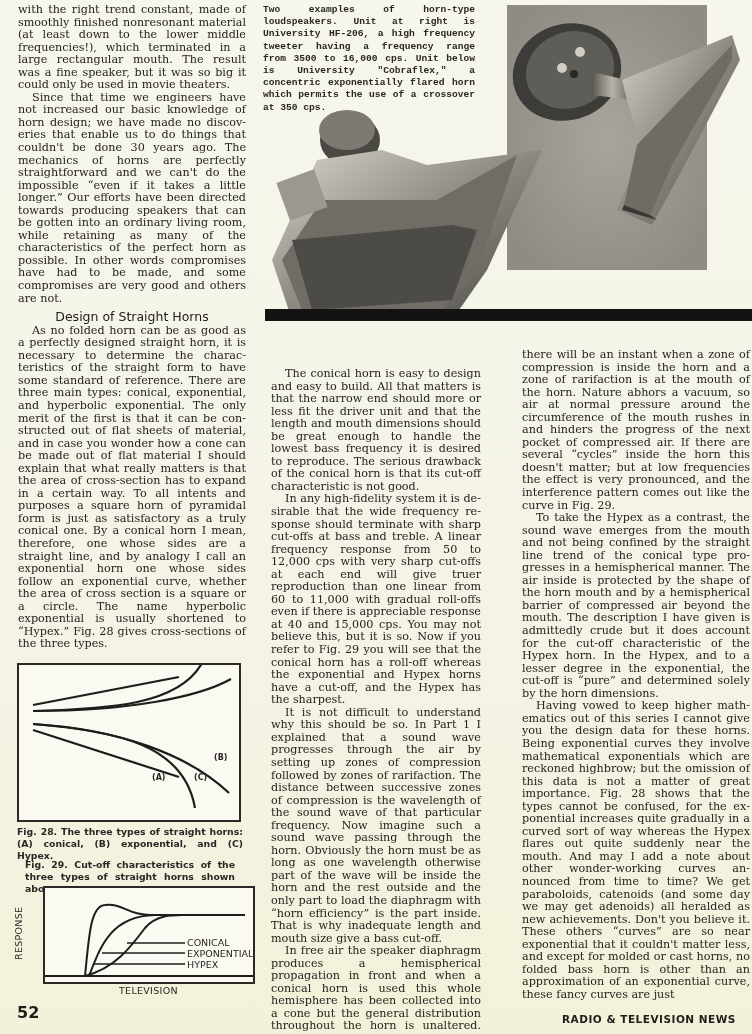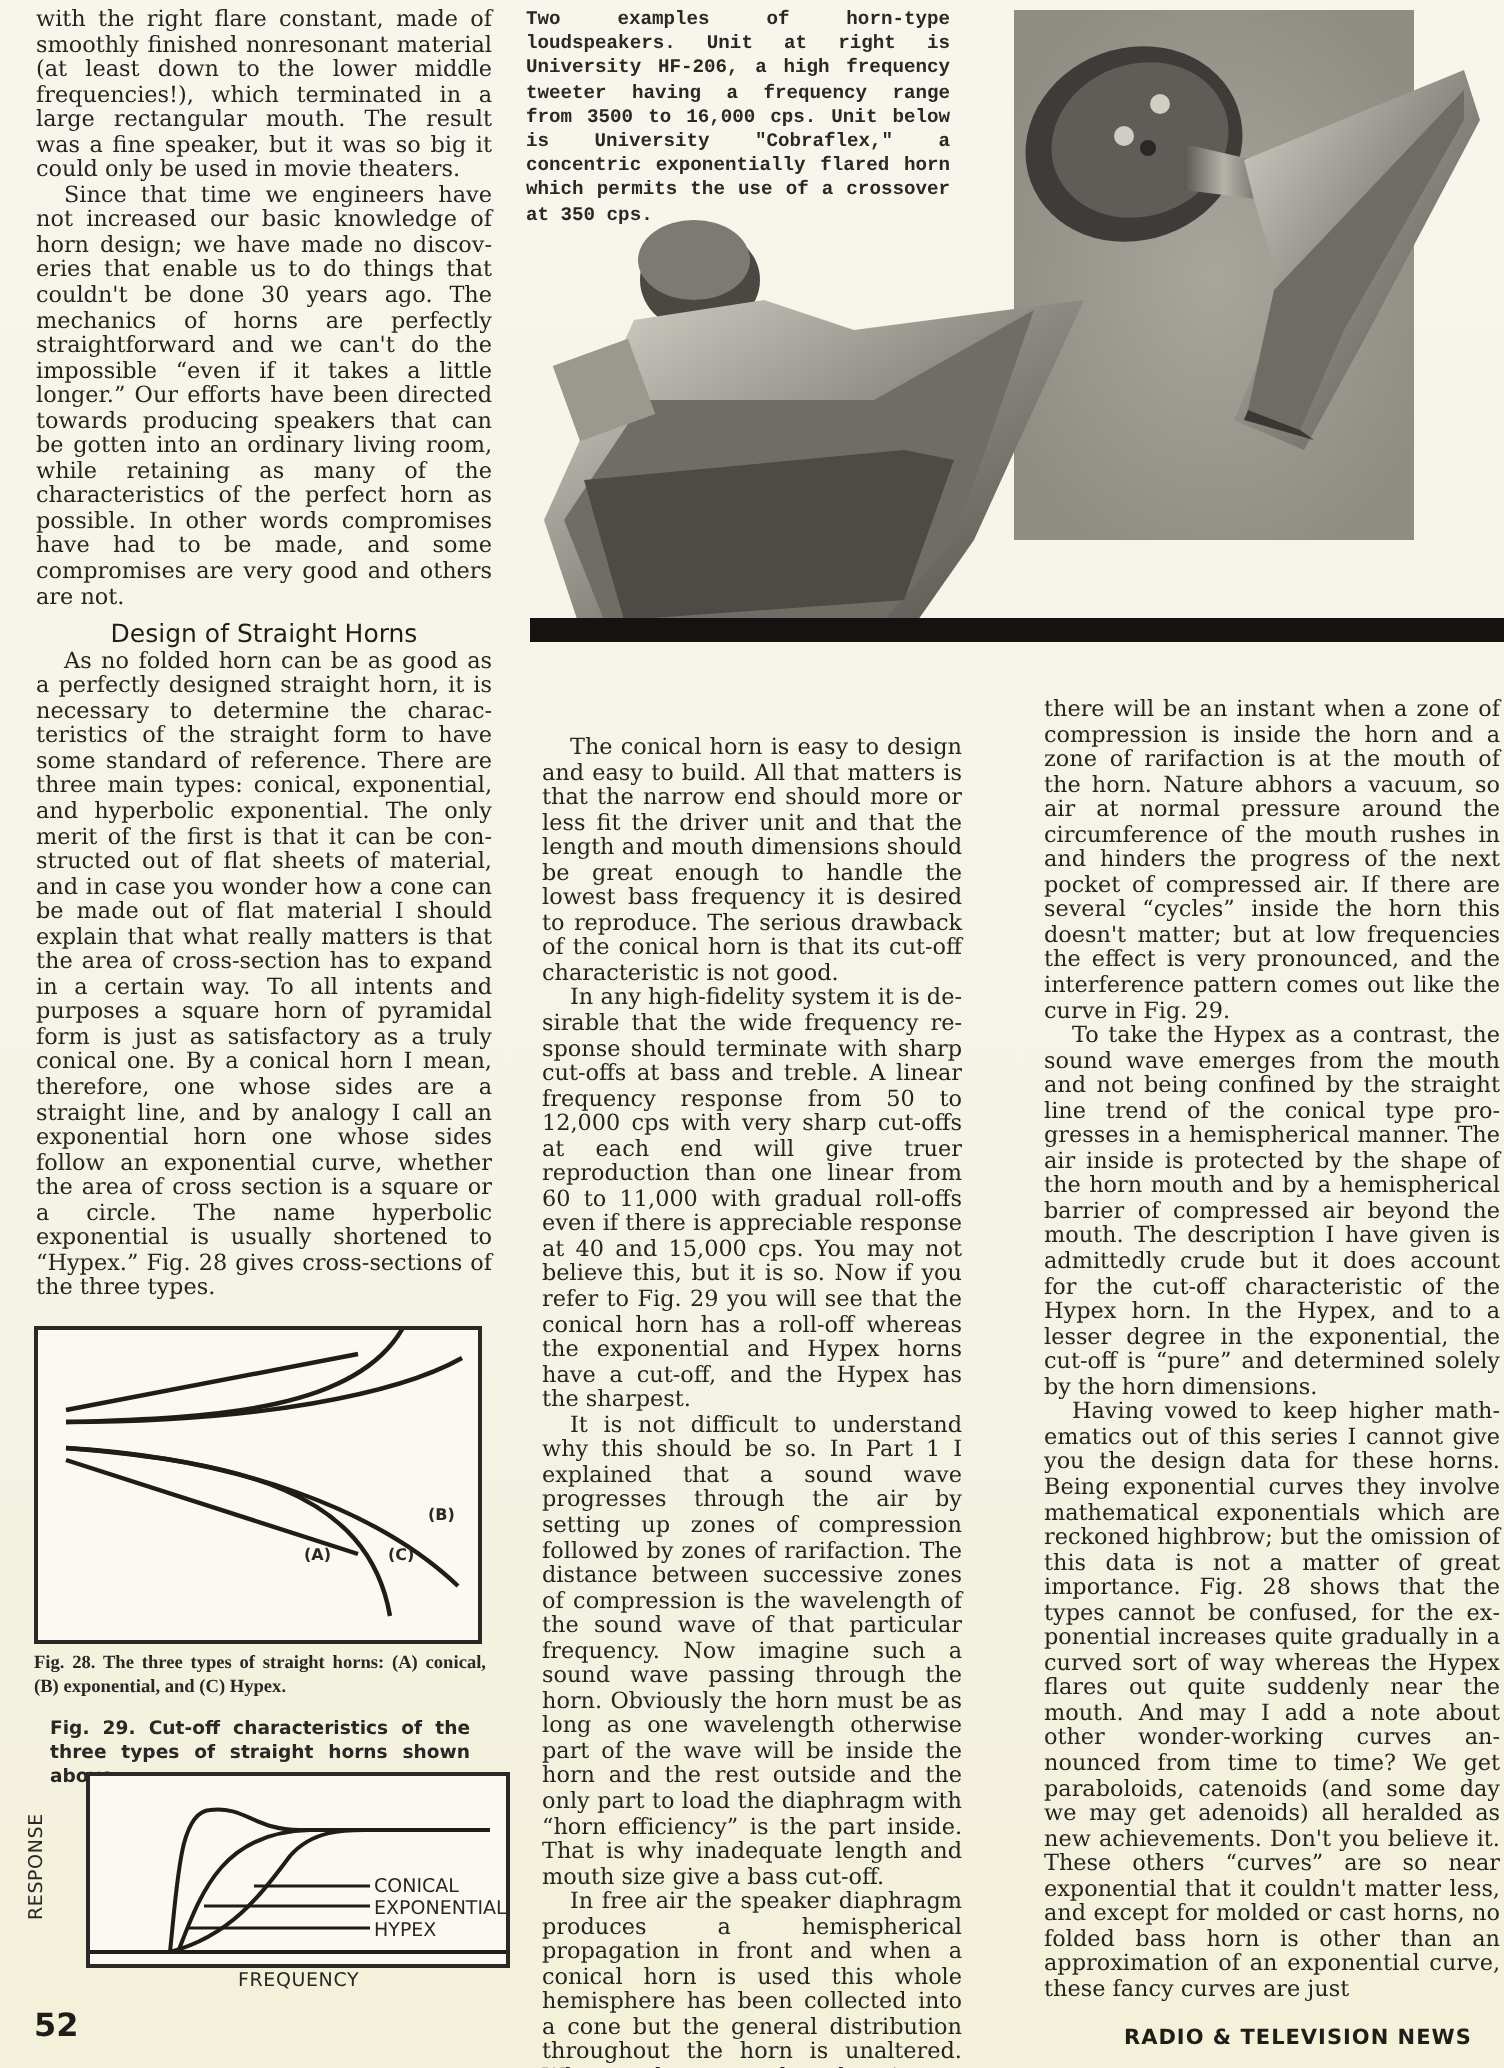--- a/index.html
+++ b/index.html
@@ -26,21 +26,21 @@
     font-size: 12.5px; font-weight: normal; text-align: center;
     margin: 6px 0 1px 0; text-indent: 0; color: #1f1c19;
   }
   .caption {
     position: absolute;
     font-family: "DejaVu Sans", "Liberation Sans", sans-serif;
     font-weight: bold; font-size: 9.3px; line-height: 12px;
     color: #2a2724; text-align: justify;
   }
   #photo-caption { left: 263px; top: 4px; width: 212px; font-size: 9.6px; line-height: 12.2px; font-family: Liberation Mono, monospace; }
-  #fig28-caption { left: 17px; top: 826px; width: 226px; font-family: Liberation Serif, serif; }
+  #fig28-caption { left: 17px; top: 826px; width: 226px; }
   #fig29-caption { left: 25px; top: 859px; width: 210px; }
   .fig-frame {
     position: absolute; border: 2.5px solid #2b2825; background: #faf9f2;
   }
   #fig28 { left: 17px; top: 663px; width: 220px; height: 155px; }
   #fig29 { left: 31px; top: 886px; width: 208px; height: 94px; margin-left: 12px; }
   .fig-frame svg { position: absolute; left: 0; top: 0; }
   #photo {
     position: absolute; left: 262px; top: 0px; width: 490px; height: 330px;
   }
@@ -107,21 +107,21 @@
       <path d="M30 240 L190 225 L215 230 L190 300 L50 310 Z" fill="#4d4b46"></path>
       <rect x="20" y="175" width="40" height="40" fill="#9a988f" transform="rotate(-20 40 195)"></rect>
     </g>
   </svg>
 </div>
 <div id="rule"></div>
 
 <div id="photo-caption" class="caption">Two examples of horn-type loudspeakers. Unit at right is University HF-206, a high frequency tweeter having a frequency range from 3500 to 16,000 cps. Unit below is University "Cobraflex," a concentric exponentially flared horn which permits the use of a crossover at 350 cps.</div>
 
 <div id="col1" class="col">
-  <p class="noindent">with the right flare constant, made of smoothly finished nonresonant mate­rial (at least down to the lower mid­dle frequencies!), which terminated in a large rectangular mouth. The result was a fine speaker, but it was so big it could only be used in movie theaters.</p>
+  <p class="noindent">with the right trend constant, made of smoothly finished nonresonant mate­rial (at least down to the lower mid­dle frequencies!), which terminated in a large rectangular mouth. The result was a fine speaker, but it was so big it could only be used in movie theaters.</p>
   <p>Since that time we engineers have not increased our basic knowledge of horn design; we have made no discov­eries that enable us to do things that couldn't be done 30 years ago. The mechanics of horns are perfectly straightforward and we can't do the impossible “even if it takes a little longer.” Our efforts have been di­rected towards producing speakers that can be gotten into an ordinary living room, while retaining as many of the characteristics of the perfect horn as possible. In other words com­promises have had to be made, and some compromises are very good and others are not.</p>
   <div class="subhead">Design of Straight Horns</div>
   <p>As no folded horn can be as good as a perfectly designed straight horn, it is necessary to determine the charac­teristics of the straight form to have some standard of reference. There are three main types: conical, exponential, and hyperbolic exponential. The only merit of the first is that it can be con­structed out of flat sheets of material, and in case you wonder how a cone can be made out of flat material I should explain that what really mat­ters is that the area of cross-section has to expand in a certain way. To all intents and purposes a square horn of pyramidal form is just as satisfactory as a truly conical one. By a conical horn I mean, therefore, one whose sides are a straight line, and by anal­ogy I call an exponential horn one whose sides follow an exponential curve, whether the area of cross sec­tion is a square or a circle. The name hyperbolic exponential is usually short­ened to “Hypex.” Fig. 28 gives cross-sections of the three types.</p>
 </div>
 
 <div id="fig28" class="fig-frame">
   <svg width="220" height="155" viewBox="0 0 220 155">
     <g fill="none" stroke="#1f1d1a" stroke-width="2.2">
       <path d="M14 40 L160 12"></path>
       <path d="M14 46 C90 44 160 40 183 -2"></path>
@@ -150,21 +150,21 @@
       <line x1="82" y1="55" x2="140" y2="55"></line>
       <line x1="57" y1="65" x2="140" y2="65"></line>
       <line x1="48" y1="76" x2="140" y2="76"></line>
     </g>
     <text class="svg-label" x="142" y="58" font-size="9.5">CONICAL</text>
     <text class="svg-label" x="142" y="69" font-size="9.5">EXPONENTIAL</text>
     <text class="svg-label" x="142" y="80" font-size="9.5">HYPEX</text>
   </svg>
 </div>
 <div id="ylabel" class="axis-label">RESPONSE</div>
-<div id="xlabel" class="axis-label">FREQUENCY</div>
+<div id="xlabel" class="axis-label">TELEVISION</div>
 
 <div id="col2" class="col">
   <p>The conical horn is easy to design and easy to build. All that matters is that the narrow end should more or less fit the driver unit and that the length and mouth dimensions should be great enough to handle the lowest bass frequency it is desired to repro­duce. The serious drawback of the conical horn is that its cut-off charac­teristic is not good.</p>
   <p>In any high-fidelity system it is de­sirable that the wide frequency re­sponse should terminate with sharp cut-offs at bass and treble. A linear frequency response from 50 to 12,000 cps with very sharp cut-offs at each end will give truer reproduction than one linear from 60 to 11,000 with grad­ual roll-offs even if there is appreciable response at 40 and 15,000 cps. You may not believe this, but it is so. Now if you refer to Fig. 29 you will see that the conical horn has a roll-off whereas the exponential and Hypex horns have a cut-off, and the Hypex has the sharpest.</p>
   <p>It is not difficult to understand why this should be so. In Part 1 I explained that a sound wave progresses through the air by setting up zones of compres­sion followed by zones of rarifaction. The distance between successive zones of compression is the wavelength of the sound wave of that particular fre­quency. Now imagine such a sound wave passing through the horn. Obvi­ously the horn must be as long as one wavelength otherwise part of the wave will be inside the horn and the rest outside and the only part to load the diaphragm with “horn efficiency” is the part inside. That is why inade­quate length and mouth size give a bass cut-off.</p>
   <p>In free air the speaker diaphragm produces a hemispherical propagation in front and when a conical horn is used this whole hemisphere has been collected into a cone but the general distribution throughout the horn is un­altered. When the wavelength is a substantial part of the horn length</p>
 </div>
 
 <div id="col3" class="col">
   <p class="noindent">there will be an instant when a zone of compression is inside the horn and a zone of rarifaction is at the mouth of the horn. Nature abhors a vacuum, so air at normal pressure around the circumference of the mouth rushes in and hinders the progress of the next pocket of compressed air. If there are several “cycles” inside the horn this doesn't matter; but at low frequencies the effect is very pronounced, and the interference pattern comes out like the curve in Fig. 29.</p>

